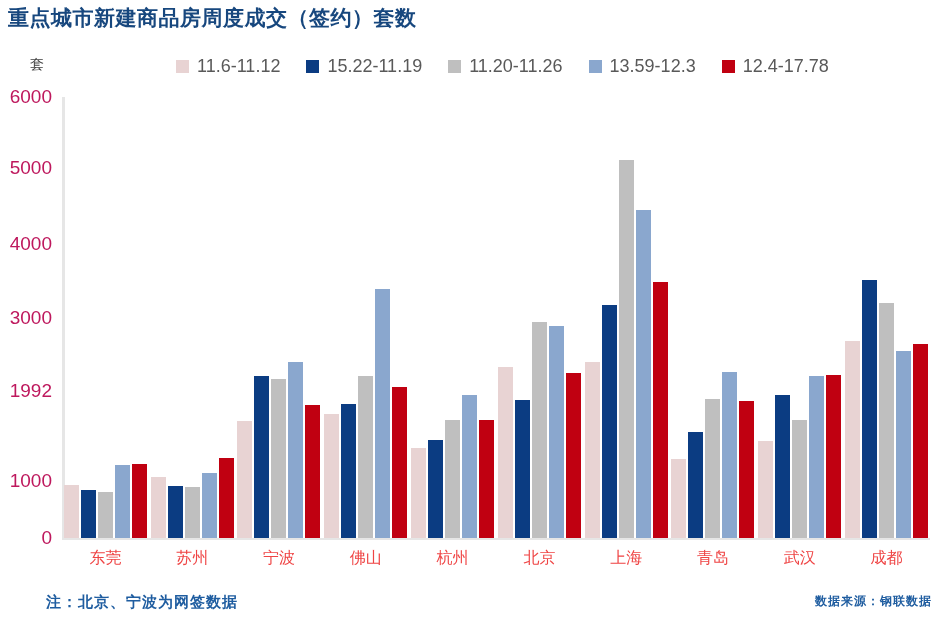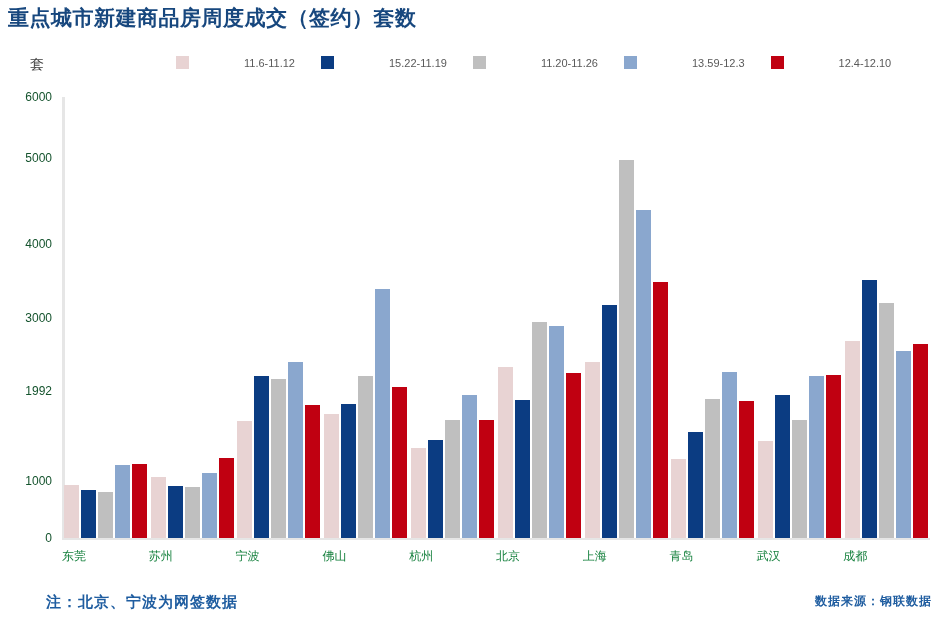--- a/index.html
+++ b/index.html
@@ -13,59 +13,59 @@
     font-family:"DejaVu Serif","Liberation Serif",serif;
     font-weight:bold;font-size:21px;color:#17477E;
     letter-spacing:0.5px;white-space:nowrap;
   }
   #legend{
     position:absolute;left:176px;top:56px;
     display:flex;align-items:center;gap:26px;
   }
   .legend-item{display:flex;align-items:center;gap:8px;}
   .legend-swatch{width:13px;height:13px;display:block;}
-  .legend-label{font-size:11px;color:#595959;white-space:nowrap;margin-left:47px;}
+  .legend-label{font-size:18px;color:#595959;white-space:nowrap;}
   #y-axis-unit{
     position:absolute;left:30px;top:56px;
     font-size:14px;color:#404040;
     font-family:"DejaVu Serif","Liberation Serif",serif;
   }
   #axis-line{
     position:absolute;left:62px;top:97px;width:3px;height:441px;
     background:#E6E6E6;
   }
   #baseline{
     position:absolute;left:62px;top:538px;width:868px;height:2px;
     background:#E6E6E6;
   }
   .y-tick{
     position:absolute;right:0;
-    font-size:12px;color:#14532d;
+    font-size:19px;color:#be185d;
     transform:translateY(-50%);
     text-align:right;white-space:nowrap;
   }
   #y-ticks{position:absolute;left:0;top:0;width:52px;height:621px;}
   #groups{
     position:absolute;left:62px;top:97px;width:868px;height:441px;
     display:flex;align-items:flex-end;
   }
   .group{
     flex:1 1 0;height:441px;
     display:flex;align-items:flex-end;justify-content:center;
     gap:0px;
   }
   .bar{width:15px;display:block;}
   .bar + .bar{margin-left:2px;}
   #x-labels{
     position:absolute;left:62px;top:548px;width:868px;
     display:flex;
   }
   .x-label{
-    flex:1 1 0;text-align:left;
-    font-size:12px;color:#15803d;
+    flex:1 1 0;text-align:center;
+    font-size:16px;color:#ef4444;
     font-family:"DejaVu Serif","Liberation Serif",serif;
   }
   #note-left{
     position:absolute;left:46px;top:593px;
     font-family:"DejaVu Serif","Liberation Serif",serif;
     font-weight:bold;font-size:15px;color:#1F5DA0;letter-spacing:1px;text-align:center;
   }
   #note-right{
     position:absolute;right:10px;top:593px;
     font-family:"DejaVu Serif","Liberation Serif",serif;
@@ -91,27 +91,27 @@
     <div class="legend-item">
       <span class="legend-swatch" style="background: rgb(191, 191, 191);"></span>
       <span class="legend-label">11.20-11.26</span>
     </div>
     <div class="legend-item">
       <span class="legend-swatch" style="background: rgb(138, 167, 206);"></span>
       <span class="legend-label">13.59-12.3</span>
     </div>
     <div class="legend-item">
       <span class="legend-swatch" style="background: rgb(192, 0, 17);"></span>
-      <span class="legend-label">12.4-12.10</span>
+      <span class="legend-label">12.4-17.78</span>
     </div>
   </div>
 
 <div id="y-ticks">
     <div class="y-tick" style="top: 97px;">6000</div>
-    <div class="y-tick" style="top: 158px; text-align: right;">5000</div>
+    <div class="y-tick" style="top: 168px; text-align: right;">5000</div>
     <div class="y-tick" style="top: 244px; text-align: center;">4000</div>
     <div class="y-tick" style="top: 317.5px;">3000</div>
     <div class="y-tick" style="top: 391px;">1992</div>
     <div class="y-tick" style="top: 481px;">1000</div>
     <div class="y-tick" style="top: 538px;">0</div>
   </div>
 
 <div id="axis-line"></div>
 <div id="baseline"></div>
 

